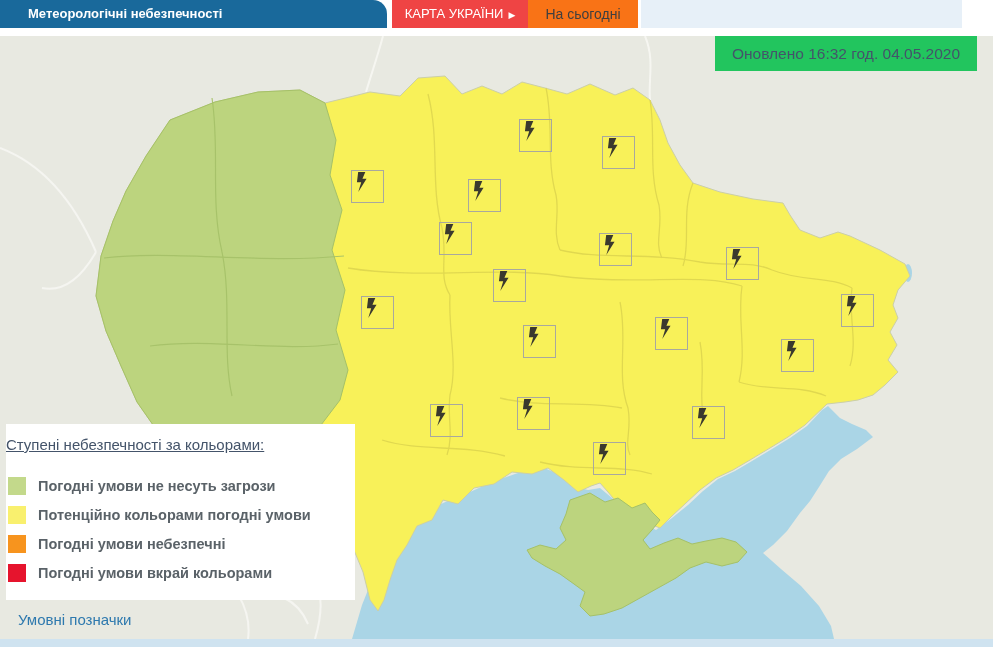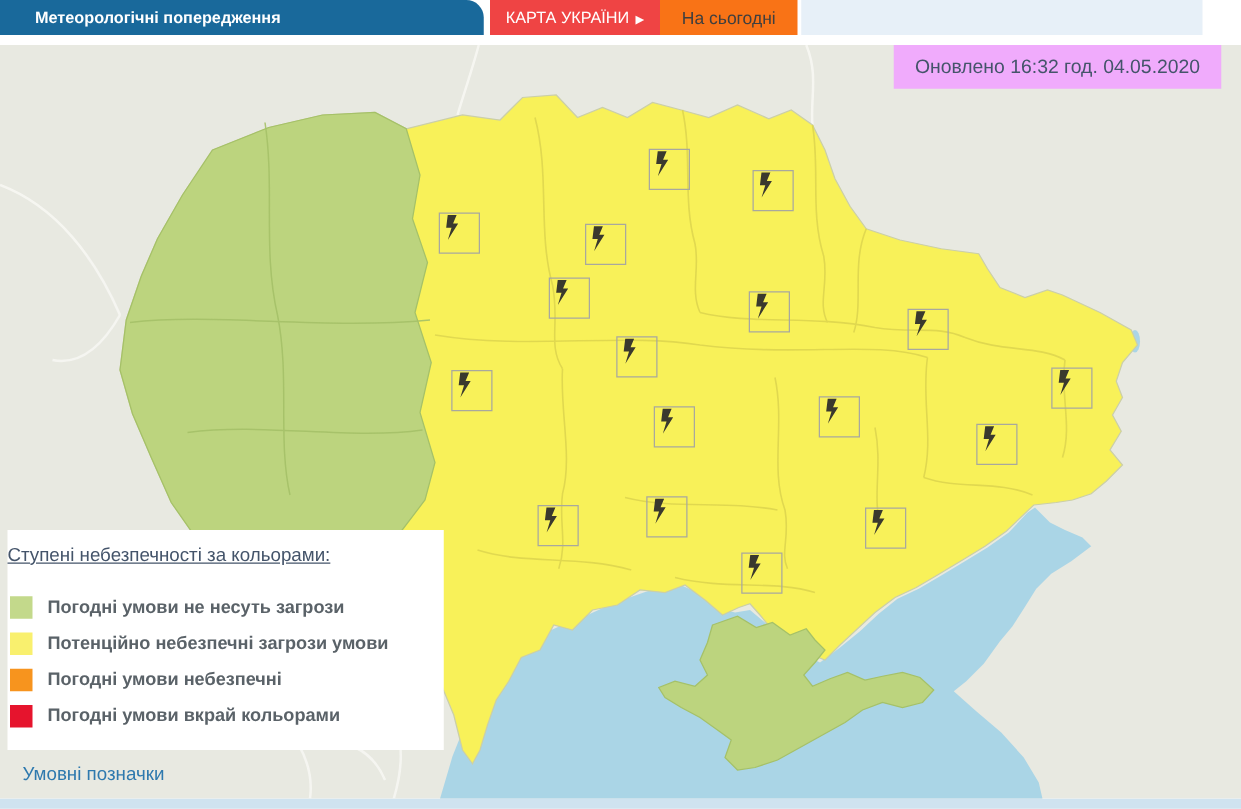--- a/index.html
+++ b/index.html
@@ -12,42 +12,42 @@
   .tab{position:absolute;top:0;height:28px;line-height:28px;box-sizing:border-box;cursor:pointer;}
   .tab-warnings{left:0;width:387px;border-radius:0 14px 0 0;color:#fff;font-weight:bold;
     font-size:13px;padding-left:28px;}
   .tab-map{left:392px;width:136px;color:#fff;text-align:center;font-size:13px;}
   .tab-map .arr{font-size:9px;margin-left:5px;}
   .tab-today{left:528px;width:110px;color:#3f3f3f;text-align:center;font-size:14px;}
   .nav-filler{left:641px;width:321px;}
   
   .map-area{position:absolute;top:36px;left:0;width:993px;height:603px;}
   .map-area svg{position:absolute;top:0;left:0;}
-  .updated-box{position:absolute;top:0;left:715px;width:262px;height:35px;background:#f0abfc;
+  .updated-box{position:absolute;top:0;left:715px;width:262px;height:35px;background:#22c55e;
     text-align:center;line-height:35px;font-size:15.5px;}
   
   .marker{position:absolute;width:31px;height:31px;border:1px solid;
     display:flex;align-items:center;justify-content:center;}
   
   .legend{position:absolute;left:6px;top:388px;width:349px;height:176px;background:#fff;box-sizing:border-box;}
   .legend-title{margin-top:12px;font-size:15px;text-decoration:underline;}
   .legend-rows{margin-top:18px;font-weight:bold;}
   .legend-row{display:flex;align-items:center;height:29px;padding-left:2px;}
   .swatch{width:18px;height:18px;flex:0 0 18px;}
   .legend-label{margin-left:12px;font-size:14.5px;}
   .legend-link{position:absolute;left:18px;top:575px;font-size:15px;cursor:pointer;}
   
   .bottom-strip{position:absolute;left:0;top:639px;width:993px;height:8px;}
 </style>
 </head>
 <body>
 
 <div class="nav">
   <div class="tab tab-warnings" style="background-color: rgb(25, 105, 155);">
-    <span>Метеорологічні попередження</span>
+    <span>Метеорологічні небезпечності</span>
   </div>
   <div class="tab tab-map" style="background-color: #ef4444;">
     <span>КАРТА УКРАЇНИ</span><span class="arr">▶</span>
   </div>
   <div class="tab tab-today" style="background-color: #f97316;">
     <span>На сьогодні</span>
   </div>
   <div class="tab nav-filler" style="background-color: rgb(231, 240, 248);"></div>
 </div>
 
@@ -218,21 +218,21 @@
 
   <div class="legend">
     <div class="legend-title" style="color: rgb(68, 84, 106);">Ступені небезпечності за кольорами:</div>
     <div class="legend-rows">
       <div class="legend-row">
         <span class="swatch" style="background-color: rgb(195, 217, 139);"></span>
         <span class="legend-label" style="color: rgb(90, 98, 104);">Погодні умови не несуть загрози</span>
       </div>
       <div class="legend-row">
         <span class="swatch" style="background-color: rgb(249, 240, 110);"></span>
-        <span class="legend-label" style="color: rgb(90, 98, 104);">Потенційно небезпечні загрози умови</span>
+        <span class="legend-label" style="color: rgb(90, 98, 104);">Потенційно кольорами погодні умови</span>
       </div>
       <div class="legend-row">
         <span class="swatch" style="background-color: rgb(247, 148, 30);"></span>
         <span class="legend-label" style="color: rgb(90, 98, 104);">Погодні умови небезпечні</span>
       </div>
       <div class="legend-row">
         <span class="swatch" style="background-color: rgb(230, 20, 45);"></span>
         <span class="legend-label" style="color: rgb(90, 98, 104);">Погодні умови вкрай кольорами</span>
       </div>
     </div>

